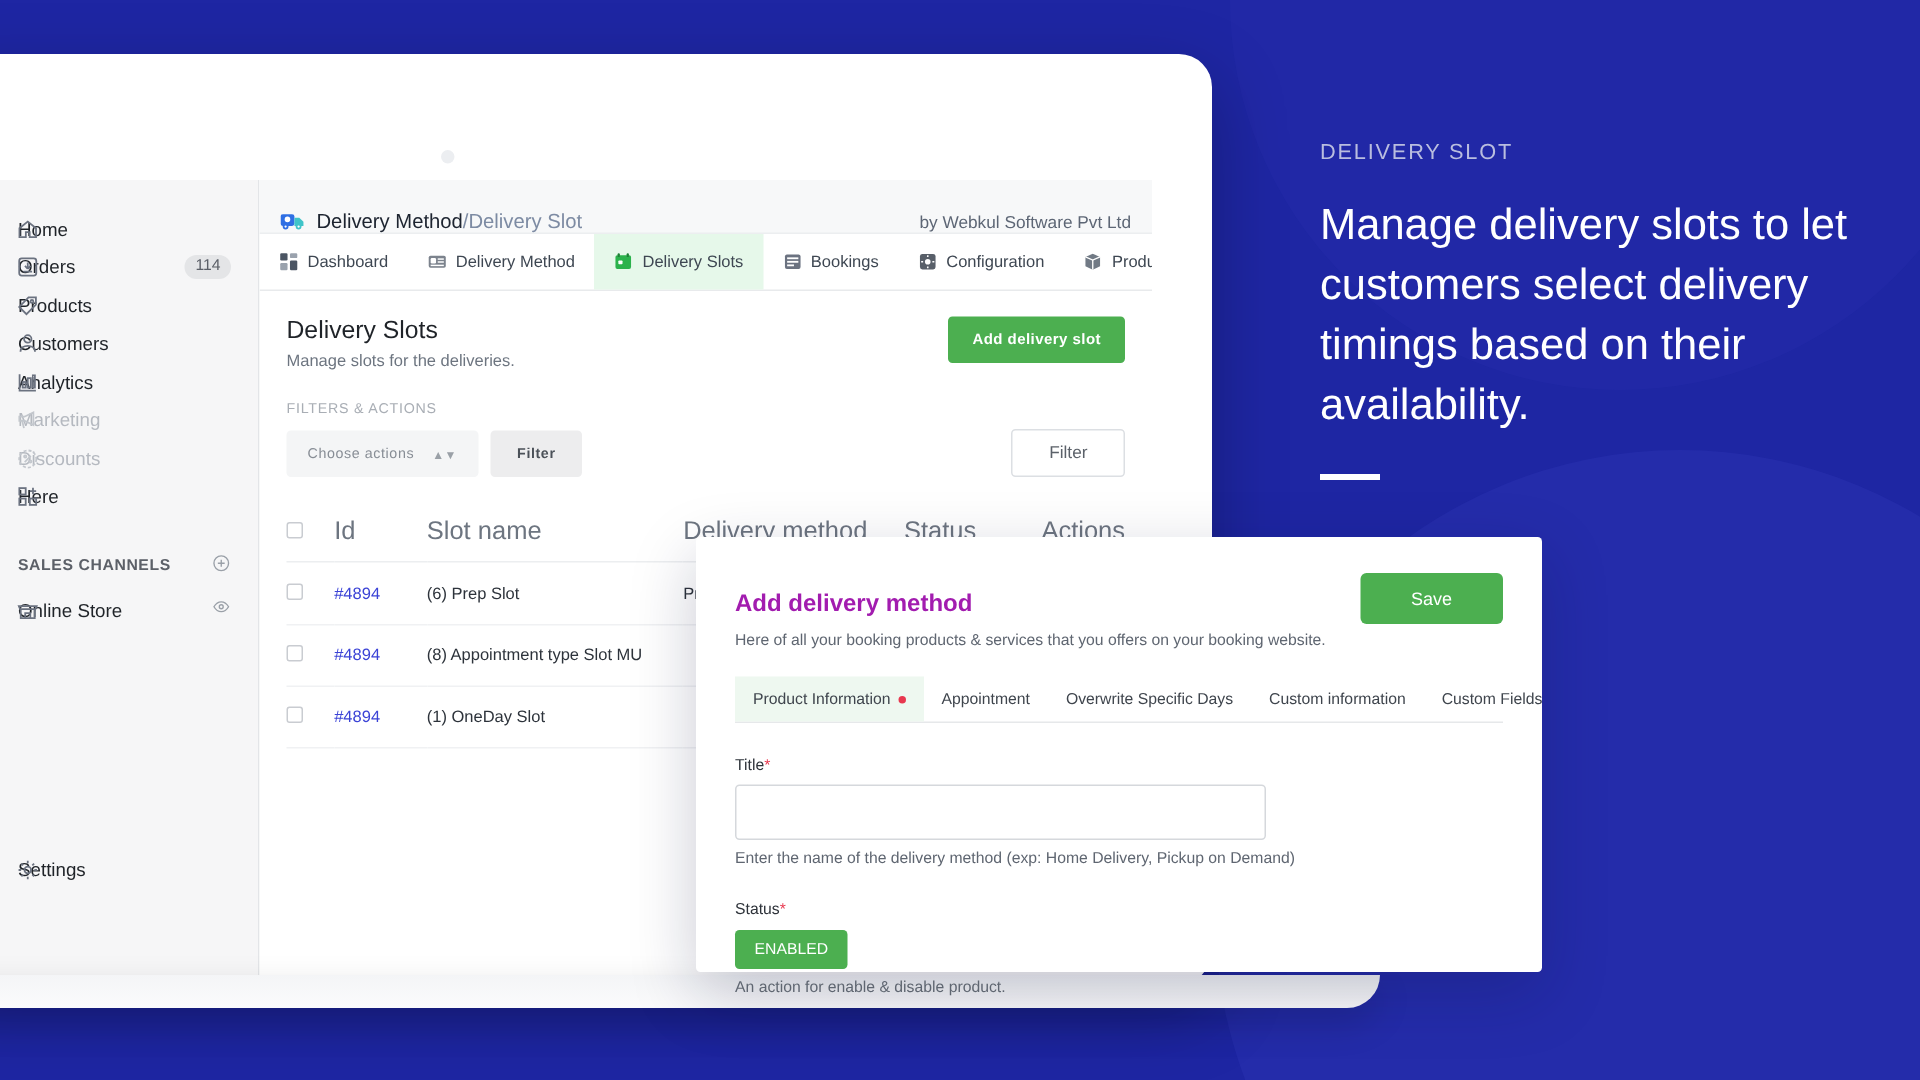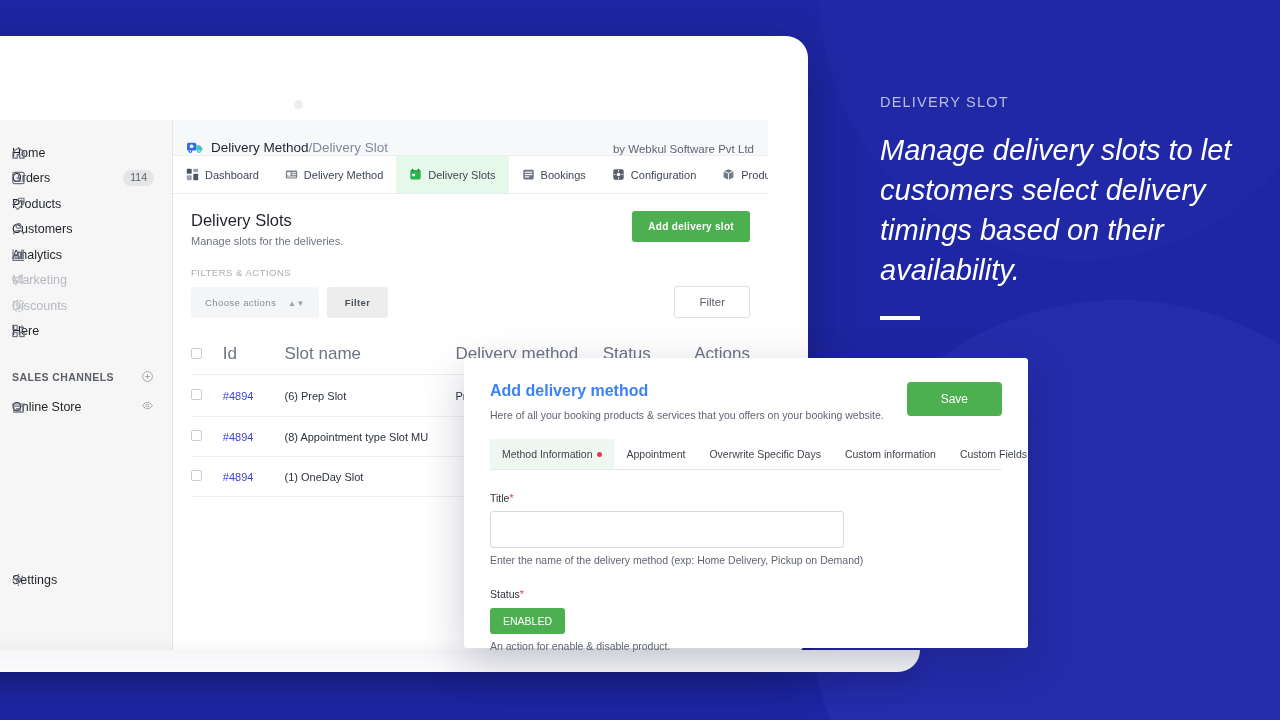--- a/index.html
+++ b/index.html
@@ -171,21 +171,21 @@
 
   
   .modal {
     position: absolute; left: 464px; top: 358px;
     width: 564px; height: 290px;
     background: #ffffff; border-radius: 3px;
     box-shadow: 0 14px 44px rgba(12,18,60,.22);
     padding: 24px 26px 0 26px;
   }
   .modal-head { display: flex; align-items: flex-start; }
-  .modal-title { font-size: 16px; color: #3b82f6; font-weight: bold; }
+  .modal-title { font-size: 16px; color: #a21caf; font-weight: bold; margin-top: 12px; }
   .modal-sub { font-size: 10.5px; color: #5f6671; margin-top: 9px; }
   .btn-save {
     margin-left: auto; background: #4caf50; color: #fff;
     font-size: 12px; border: 0; border-radius: 4px;
     padding: 10px 34px; cursor: pointer;
   }
   .modal-tabs {
     display: flex; align-items: stretch; margin-top: 18px;
     border-bottom: 1px solid #e6e8ea;
   }
@@ -213,21 +213,21 @@
     padding: 7px 13px; border: 0; border-radius: 3px; cursor: pointer;
   }
 
   
   .promo { position: absolute; left: 880px; top: 94px; width: 370px; }
   .promo-eyebrow {
     font-size: 14.5px; letter-spacing: 1.2px; color: #b9bddf; text-transform: uppercase;
   }
   .promo-head {
     margin-top: 20px; font-size: 29px; line-height: 1.38;
-    color: #ffffff; font-weight: normal; font-style: italic;
+    color: #ffffff; font-weight: normal;
   }
   .promo-rule { margin-top: 26px; width: 40px; height: 4px; background: #fff; }
 </style>
 </head>
 <body>
 
 <div id="stage">
 
   <div class="bg-curve-top"></div>
   <div class="bg-curve-right"></div>
@@ -499,21 +499,21 @@
     <div class="modal-head">
       <div>
         <div class="modal-title">Add delivery method</div>
         <div class="modal-sub">Here of all your booking products &amp; services that you offers on your booking website.</div>
       </div>
       <button class="btn-save">Save</button>
     </div>
 
     <div class="modal-tabs" id="modal-tabs">
         <div class="mtab active">
-          <span>Method Information</span>
+          <span>Product Information</span>
           <span class="dot-red"></span>
         </div>
         <div class="mtab">
           <span>Appointment</span>
         </div>
         <div class="mtab">
           <span>Overwrite Specific Days</span>
         </div>
         <div class="mtab">
           <span>Custom information</span>

